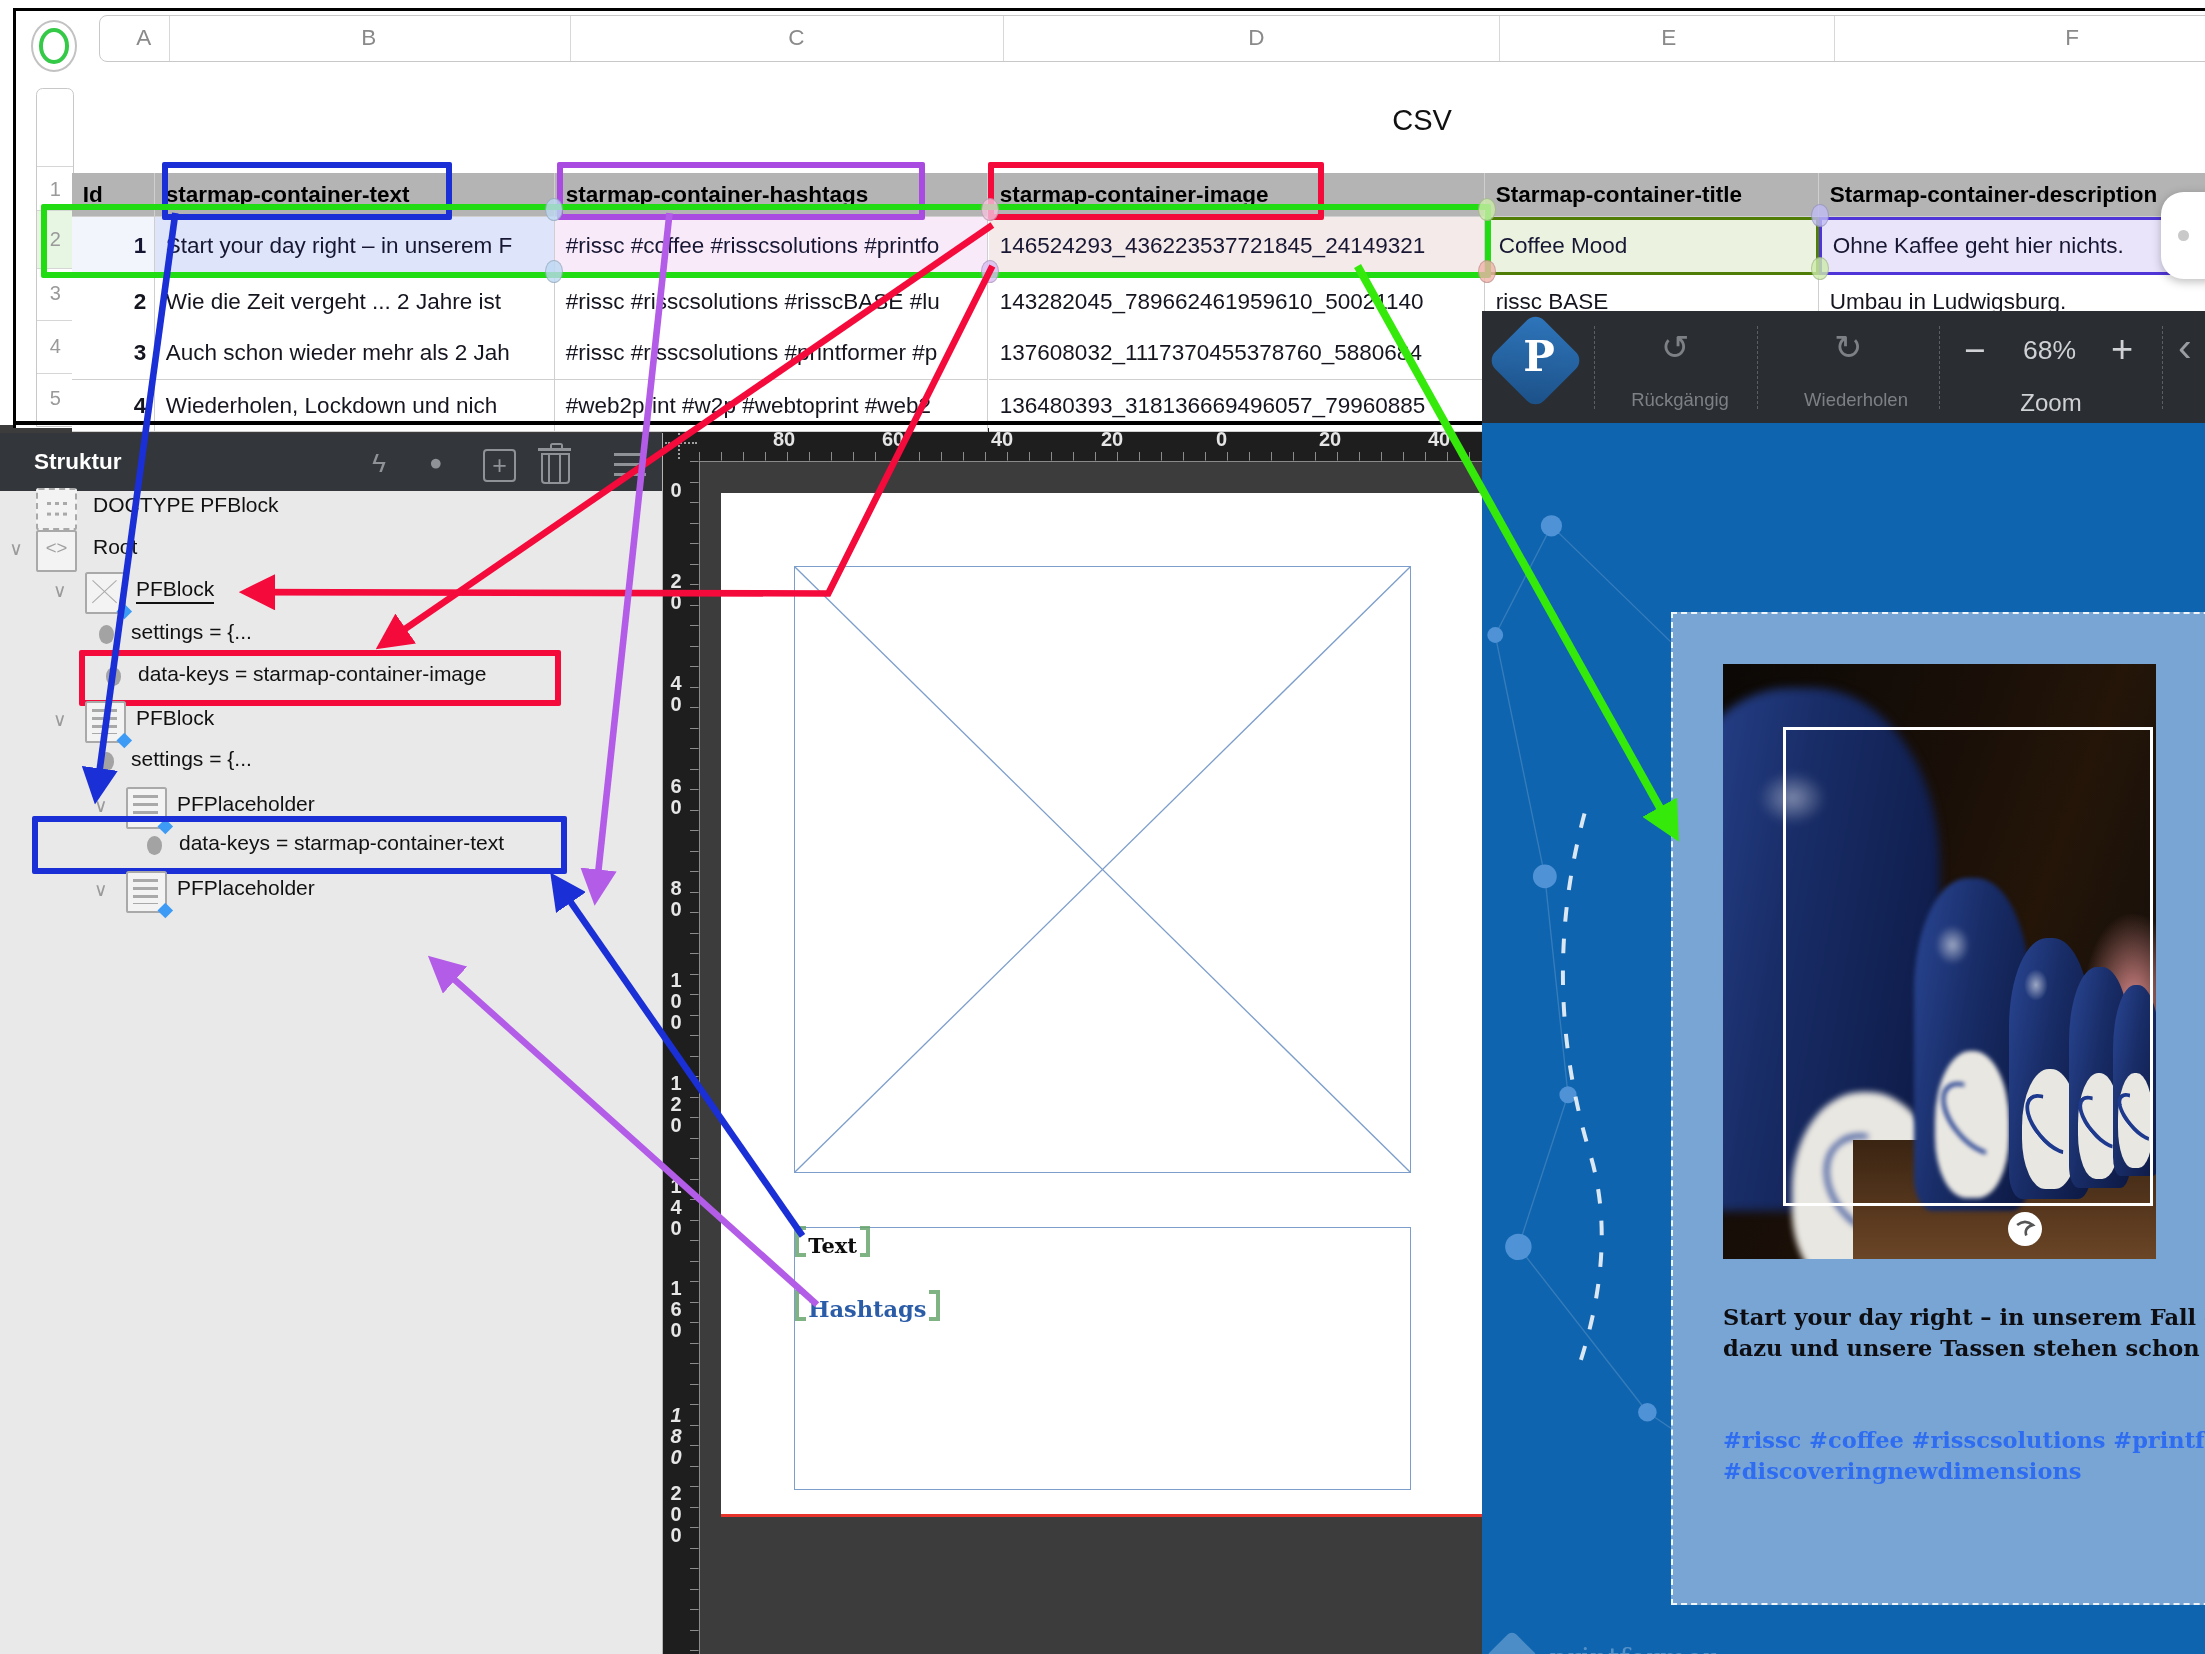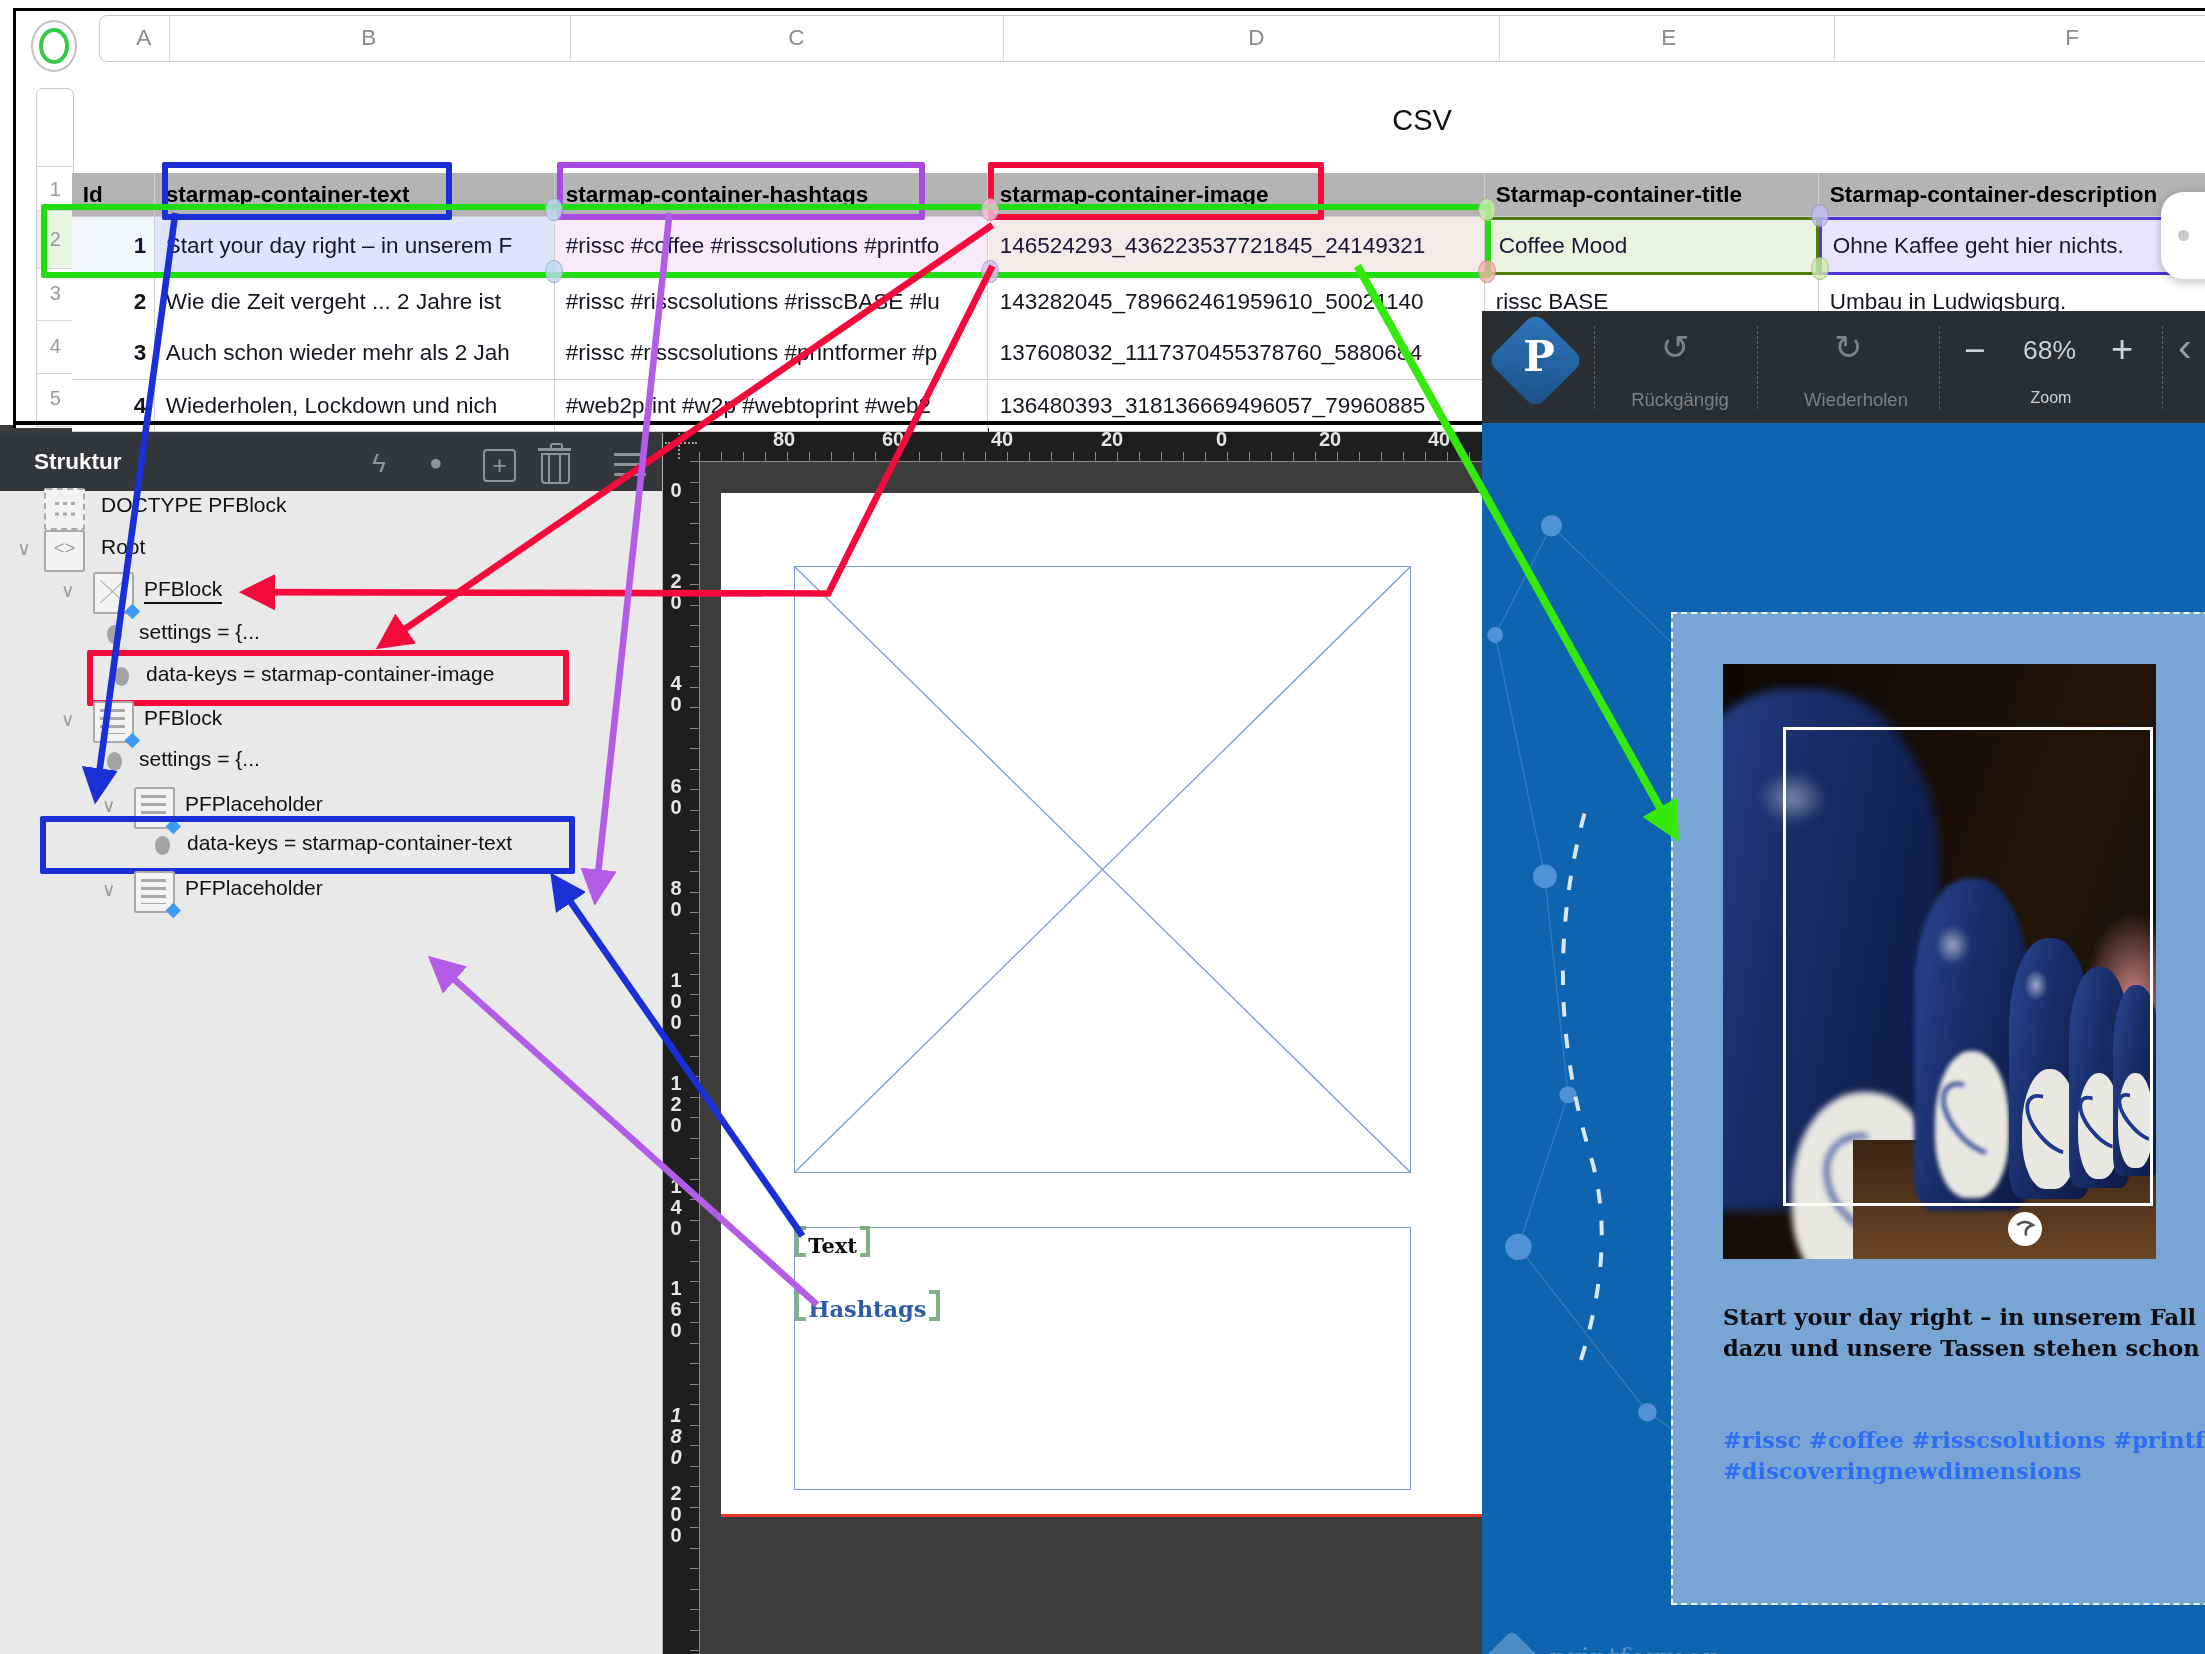--- a/index.html
+++ b/index.html
@@ -70,21 +70,21 @@
   #struktur-header .title{position:absolute;left:34px;top:16px;color:#fff;font-size:22.5px;font-weight:bold;}
   .sicon{position:absolute;top:14.6px;color:#8f9296;font-size:26.5px;}
   .plus-sq{position:absolute;top:16px;width:29px;height:29px;border:2px solid #8f9296;border-radius:4px;
     color:#8f9296;font-size:25px;display:flex;align-items:center;justify-content:center;}
   .trash{position:absolute;top:20px;width:25px;height:26.5px;border:2px solid #8f9296;border-radius:0 0 4px 4px;
     background:repeating-linear-gradient(90deg,transparent 0 5.3px,#8f9296 5.3px 7.3px,transparent 7.3px 10.6px);}
   .trash:before{content:"";position:absolute;left:-5.3px;top:-6.6px;width:33px;height:2.6px;background:#8f9296;}
   .trash:after{content:"";position:absolute;left:6.6px;top:-12px;width:9.3px;height:4px;border:2px solid #8f9296;border-bottom:none;border-radius:2.6px 2.6px 0 0;}
   .hamb{position:absolute;top:20px;width:32px;height:24px;
     background:repeating-linear-gradient(180deg,#8f9296 0 3.3px,transparent 3.3px 10px);}
-  .trow{position:absolute;left:8px;width:100%;height:37px;text-decoration:underline;}
+  .trow{position:absolute;left:0;width:100%;height:37px;text-decoration:underline;}
   .trow .lbl{position:absolute;top:4px;font-size:21px;color:#111;white-space:nowrap;}
   .trow .lbl.u{border-bottom:2.6px solid #111;padding-bottom:1.3px;}
   .chev{position:absolute;top:6.6px;color:#9a9a9a;font-size:18.5px;}
   .node-icon{position:absolute;top:-1.3px;width:37px;height:38px;border:2px solid #a9a9a9;border-radius:2.6px;background:#f3f3f3;}
   .node-icon.dashed{border-style:dashed;}
   .node-icon .xline1,.node-icon .xline2{position:absolute;left:1.3px;top:17px;width:33px;height:1.3px;background:#a9a9a9;}
   .node-icon .xline1{transform:rotate(43deg);} .node-icon .xline2{transform:rotate(-43deg);}
   .node-icon .tlines{position:absolute;left:5.3px;top:6.6px;width:25px;height:25px;
     background:repeating-linear-gradient(180deg,#a9a9a9 0 2.6px,transparent 2.6px 8px);}
   .node-icon .diamond{position:absolute;right:-5.3px;bottom:-5.3px;width:10.6px;height:10.6px;background:#3d9bf5;transform:rotate(45deg);}
@@ -363,21 +363,21 @@
     <div class="tb-sep" style="left:112px;"></div>
     <div class="tb-icon" style="left:179px;top:16px;">↺</div>
     <div class="tb-label" style="left:132px;top:78px;width:132px;">Rückgängig</div>
     <div class="tb-sep" style="left:275px;"></div>
     <div class="tb-icon" style="left:352px;top:16px;">↻</div>
     <div class="tb-label" style="left:301px;top:78px;width:146px;">Wiederholen</div>
     <div class="tb-sep" style="left:457px;"></div>
     <div class="tb-icon tb-zoom" style="left:482px;top:18.5px;font-size:37px;">−</div>
     <div class="tb-icon tb-zoom" style="left:541px;top:24px;font-size:26.5px;">68%</div>
     <div class="tb-icon tb-zoom" style="left:629px;top:17px;font-size:38px;">+</div>
-    <div class="tb-label tb-zoom" style="left:503px;top:78px;width:132px;font-size:16px;">Zoom</div>
+    <div class="tb-label tb-zoom" style="left:503px;top:78px;width:132px;font-size:24px;">Zoom</div>
     <div class="tb-sep" style="left:680px;"></div>
     <div class="tb-icon" style="left:696px;top:13.2px;font-size:41px;color:#9a9da2;">‹</div>
   </div>
 
   <div id="design-net">
     <svg width="723" height="1231" viewBox="0 0 1093 1860">
       <g stroke="rgba(255,255,255,0.16)" stroke-width="2">
         <line x1="105" y1="155" x2="20" y2="320"></line>
         <line x1="105" y1="155" x2="285" y2="330"></line>
         <line x1="20" y1="320" x2="95" y2="685"></line>

